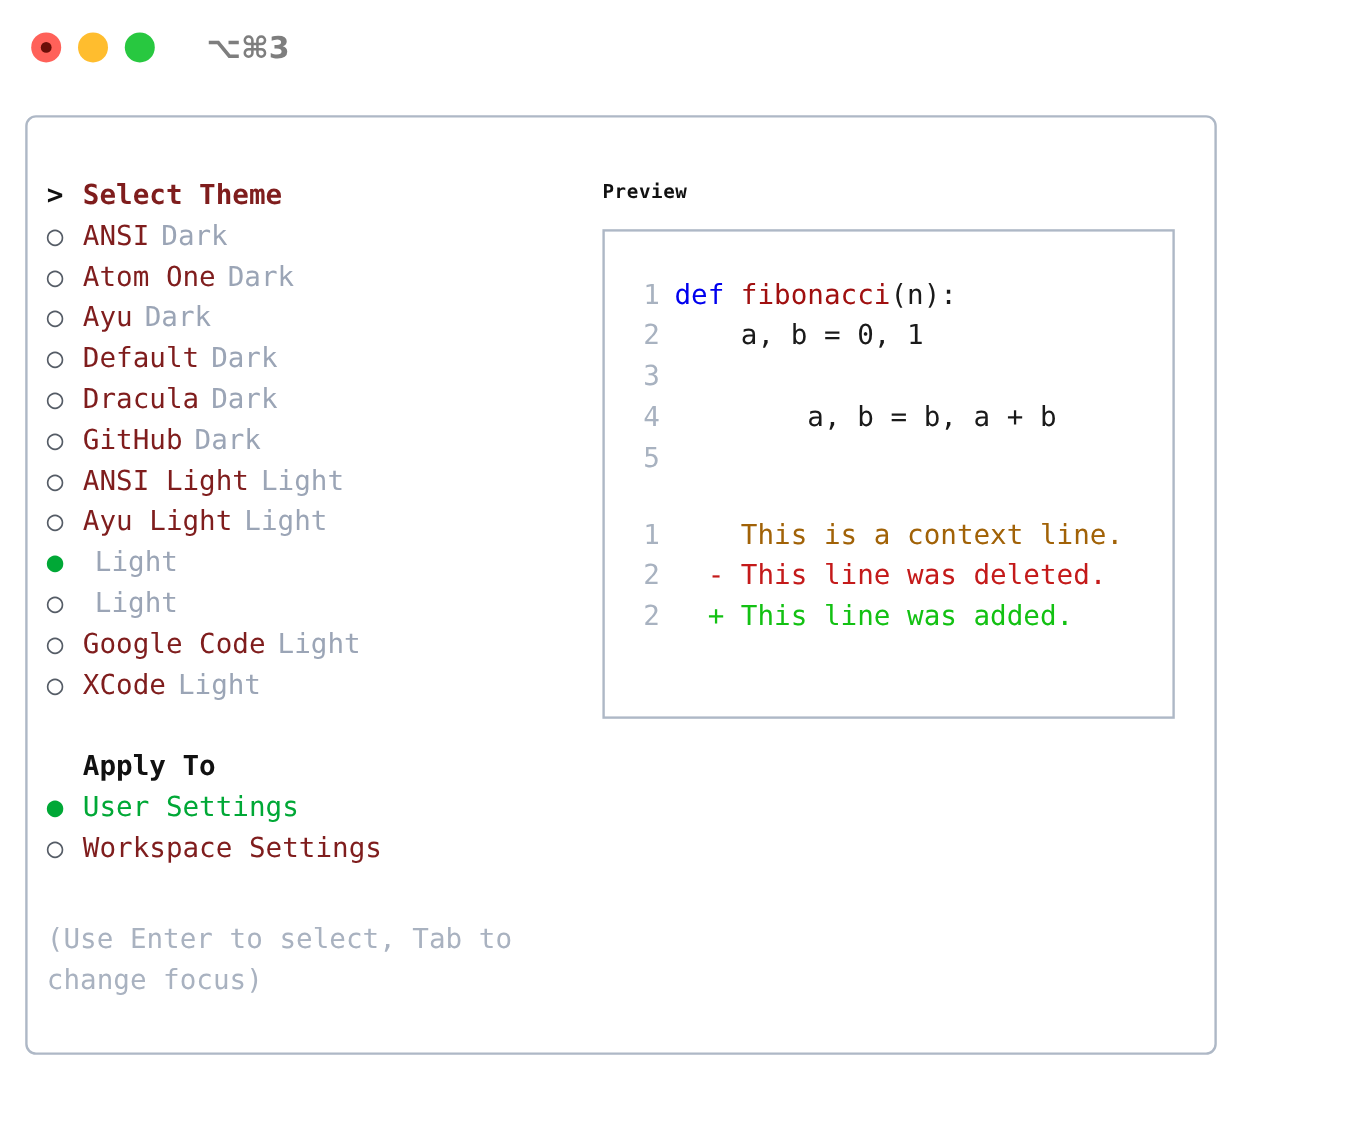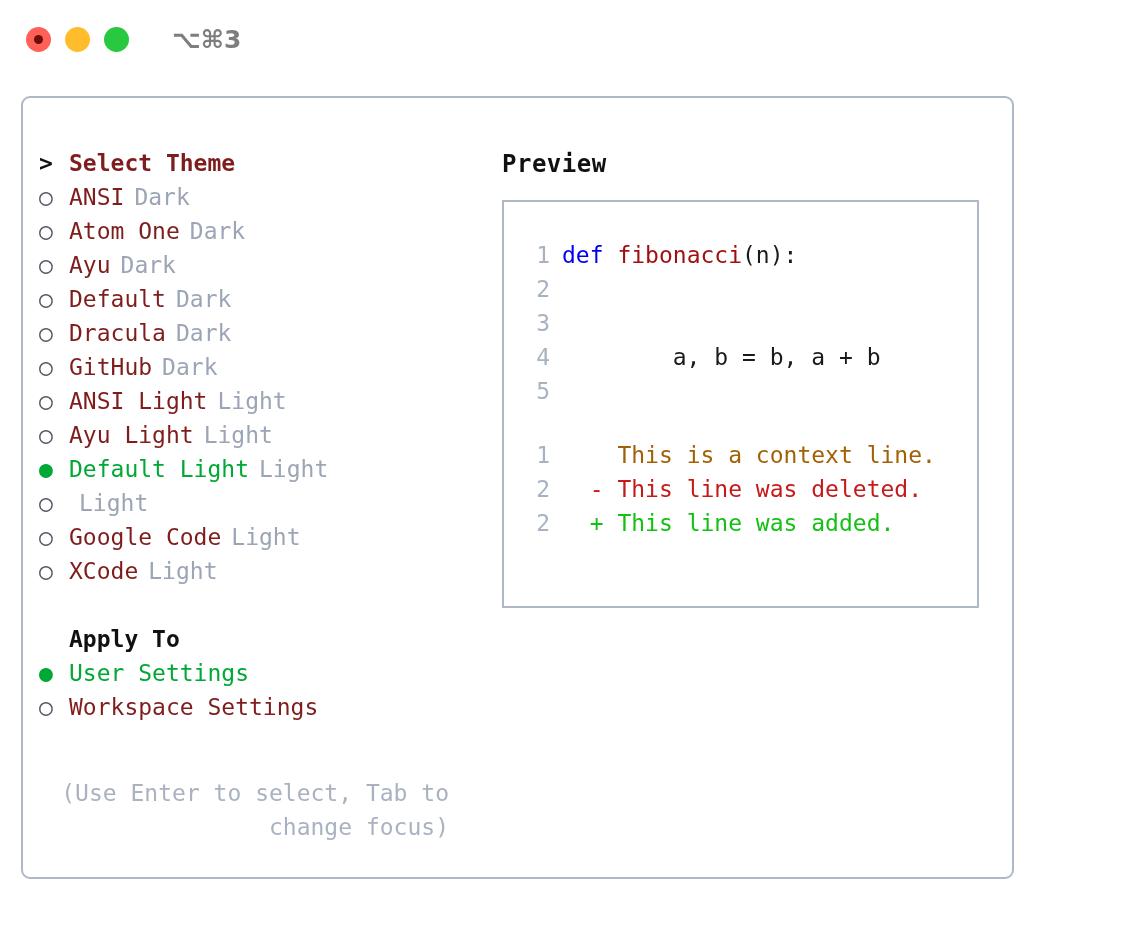--- a/index.html
+++ b/index.html
@@ -123,40 +123,39 @@
     color: #9ba5b6;
     margin-left: 10px;
   }
   .section-title {
     font-weight: 700;
     color: #111111;
   }
   .spacer-sm { height: 28px; }
   .spacer-md { height: 34px; }
   .hint {
-    margin-top: 20px;
+    margin-top: 10px;
     font-family: "DejaVu Sans Mono", monospace;
     font-size: 23px;
     color: #a9b2c0;
     line-height: 34px;
     width: 410px;
     white-space: normal;
-    text-align: right;
   }
 
   
   .right-col {
     position: absolute;
     left: 479px;
     top: 52px;
     width: 490px;
   }
   .preview-title {
     font-family: "DejaVu Sans Mono", monospace;
-    font-size: 24px;
+    font-size: 16px;
     font-weight: 700;
     color: #111111;
     letter-spacing: 0.5px;
     margin-bottom: 22px;
     white-space: pre;
   }
   .preview-box {
     border: 2px solid #aeb8c6;
     width: 477px;
     height: 408px;
@@ -213,21 +212,21 @@
 
       <div id="theme-items">
           <div class="row"><span class="marker">○</span><span class="label">ANSI</span><span class="tag">Dark</span></div>
           <div class="row"><span class="marker">○</span><span class="label">Atom One</span><span class="tag">Dark</span></div>
           <div class="row"><span class="marker">○</span><span class="label">Ayu</span><span class="tag">Dark</span></div>
           <div class="row"><span class="marker">○</span><span class="label">Default</span><span class="tag">Dark</span></div>
           <div class="row"><span class="marker">○</span><span class="label">Dracula</span><span class="tag">Dark</span></div>
           <div class="row"><span class="marker">○</span><span class="label">GitHub</span><span class="tag">Dark</span></div>
           <div class="row"><span class="marker">○</span><span class="label">ANSI Light</span><span class="tag">Light</span></div>
           <div class="row"><span class="marker">○</span><span class="label">Ayu Light</span><span class="tag">Light</span></div>
-          <div class="row selected"><span class="marker sel">●</span><span class="label">Default Light</span><span class="tag">Light</span></div>
+          <div class="row selected"><span class="marker sel">●</span><span class="tag">Light</span></div>
           <div class="row"><span class="marker">○</span><span class="tag">Light</span></div>
           <div class="row"><span class="marker">○</span><span class="label">Google Code</span><span class="tag">Light</span></div>
           <div class="row"><span class="marker">○</span><span class="label">XCode</span><span class="tag">Light</span></div>
         </div>
 
       <div class="spacer-md"></div>
 
       <div class="row">
         <span class="marker"> </span><span class="label section-title">Apply To</span>
       </div>
@@ -240,21 +239,21 @@
       <div class="spacer-sm"></div>
 
       <div class="hint">(Use Enter to select, Tab to change focus)</div>
     </div>
 
     <div class="right-col">
       <div class="preview-title">Preview</div>
       <div class="preview-box">
         <div id="code-block">
             <div class="code-line"><span class="lineno">1</span><span class="code-text"><span class="tok-kw">def </span><span class="tok-fn">fibonacci</span><span class="tok-plain">(n):</span></span></div>
-            <div class="code-line"><span class="lineno">2</span></div>
+            <div class="code-line"><span class="lineno">2</span><span class="code-text"><span class="tok-plain">    a, b = 0, 1</span></span></div>
             <div class="code-line"><span class="lineno">3</span></div>
             <div class="code-line"><span class="lineno">4</span><span class="code-text"><span class="tok-plain">        a, b = b, a + b</span></span></div>
             <div class="code-line"><span class="lineno">5</span></div>
           </div>
         <div class="diff-gap"></div>
         <div id="diff-block">
             <div class="code-line"><span class="lineno">1</span><span class="diff-ctx">    </span><span class="diff-ctx">This is a context line.</span></div>
             <div class="code-line"><span class="lineno">2</span><span class="diff-del">  - </span><span class="diff-del">This line was deleted.</span></div>
             <div class="code-line"><span class="lineno">2</span><span class="diff-add">  + </span><span class="diff-add">This line was added.</span></div>
           </div>

